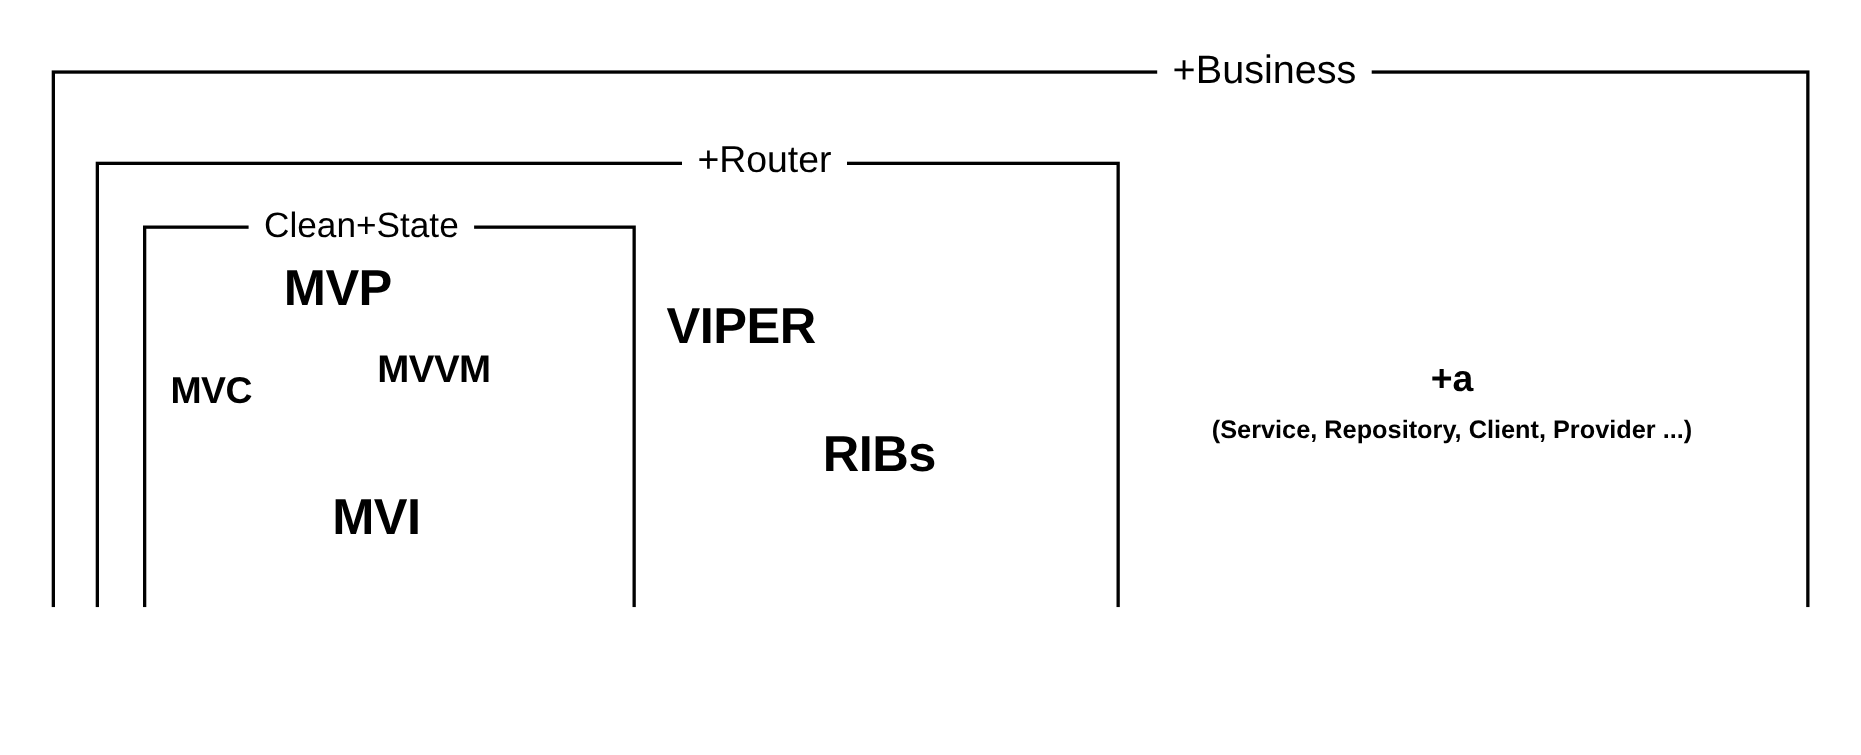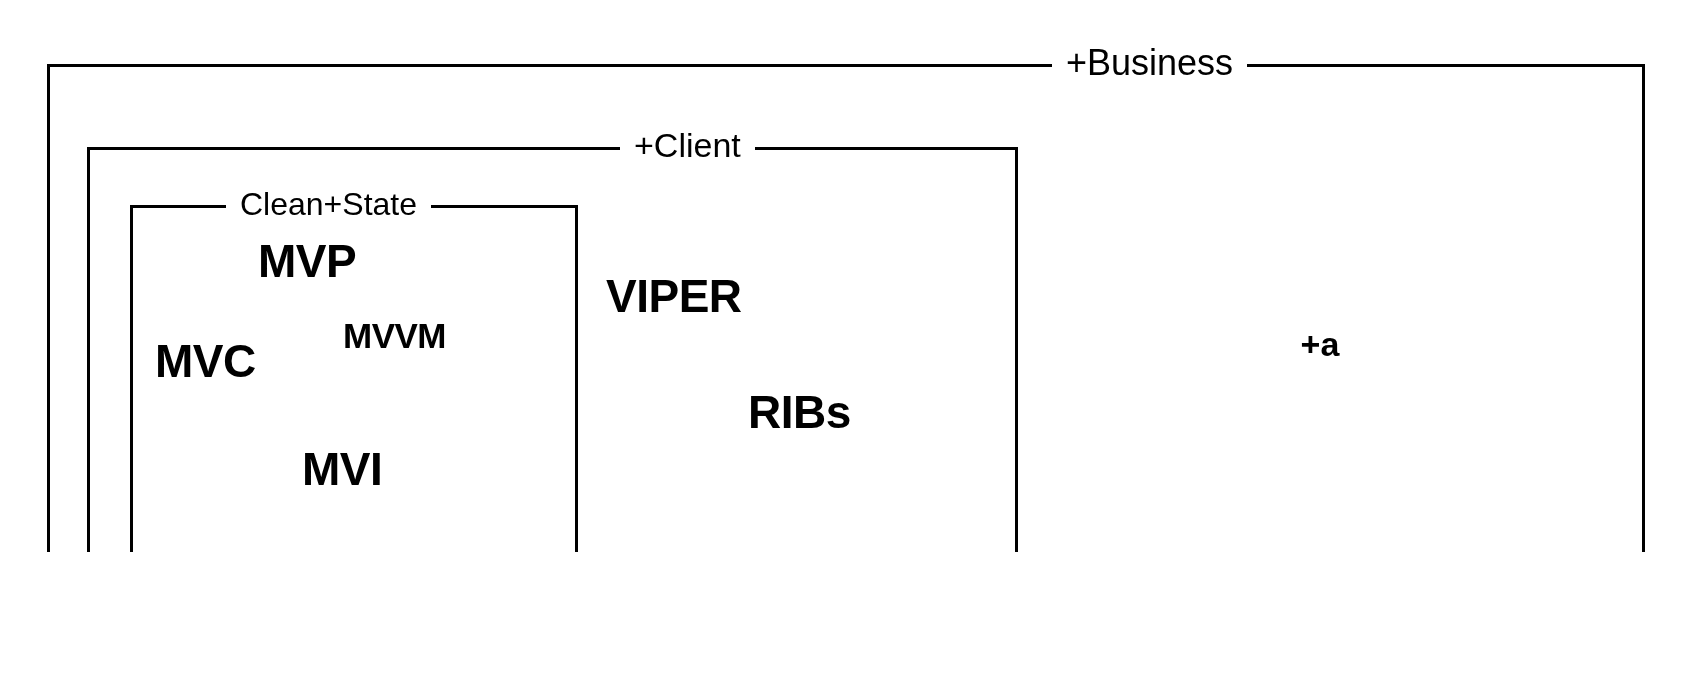--- a/index.html
+++ b/index.html
@@ -75,21 +75,21 @@
   .token {
     position: absolute;
     font-weight: 700;
     line-height: 1;
     white-space: nowrap;
     color: #000000;
     letter-spacing: -0.5px;
   }
   #token-mvp   { left: 258px; top: 238px; font-size: 46px; }
   #token-mvvm  { left: 343px; top: 318px; font-size: 35px; text-align: right; }
-  #token-mvc   { left: 155px; top: 338px; font-size: 46px; }
+  #token-mvc   { left: 155px; top: 338px; font-size: 34px; }
   #token-mvi   { left: 302px; top: 446px; font-size: 46px; }
   #token-viper { left: 606px; top: 273px; font-size: 46px; }
   #token-ribs  { left: 748px; top: 389px; font-size: 46px; }
 
   
   #clean-block {
     position: absolute;
     left: 1030px;
     top: 232px;
     width: 580px;
@@ -119,30 +119,31 @@
 </style>
 </head>
 <body>
 
 <div id="canvas">
 
   <div class="box" id="business-box"></div>
   <div class="box-label" id="business-label">+Business</div>
 
   <div class="box" id="router-box"></div>
-  <div class="box-label" id="router-label">+Client</div>
+  <div class="box-label" id="router-label">+Router</div>
 
   <div class="box" id="view-state-box"></div>
   <div class="box-label" id="view-state-label">Clean+State</div>
 
   <div class="token" id="token-mvp">MVP</div>
   <div class="token" id="token-mvvm">MVVM</div>
   <div class="token" id="token-mvc">MVC</div>
   <div class="token" id="token-mvi">MVI</div>
 
   <div class="token" id="token-ribs">RIBs</div>
   <div class="token" id="token-viper">VIPER</div>
 
   <div id="clean-block">
     <div id="plus-a">+a</div>
+    <div id="clean-detail">(Service, Repository, Client, Provider ...)</div>
   </div>
 
 </div>
 
 </body></html>

